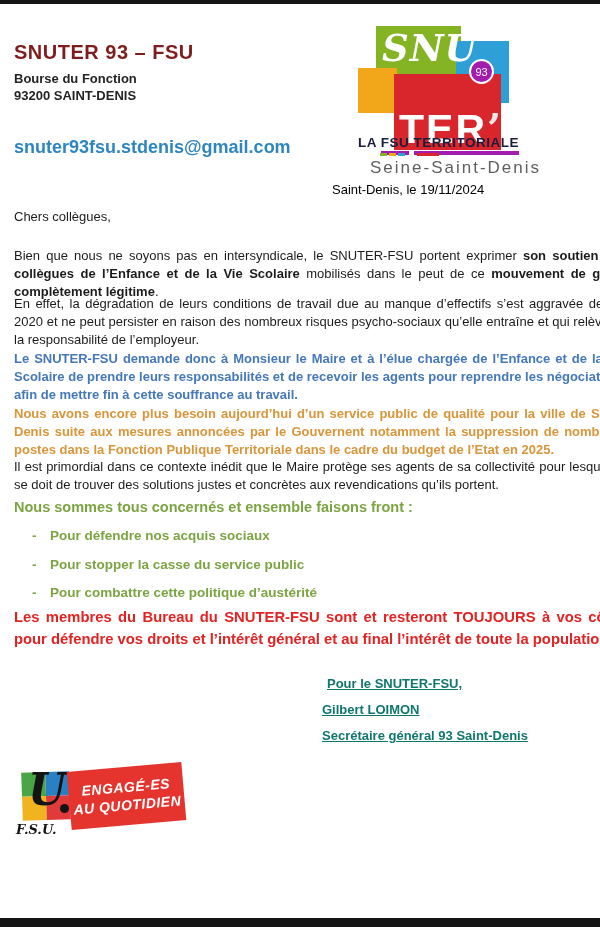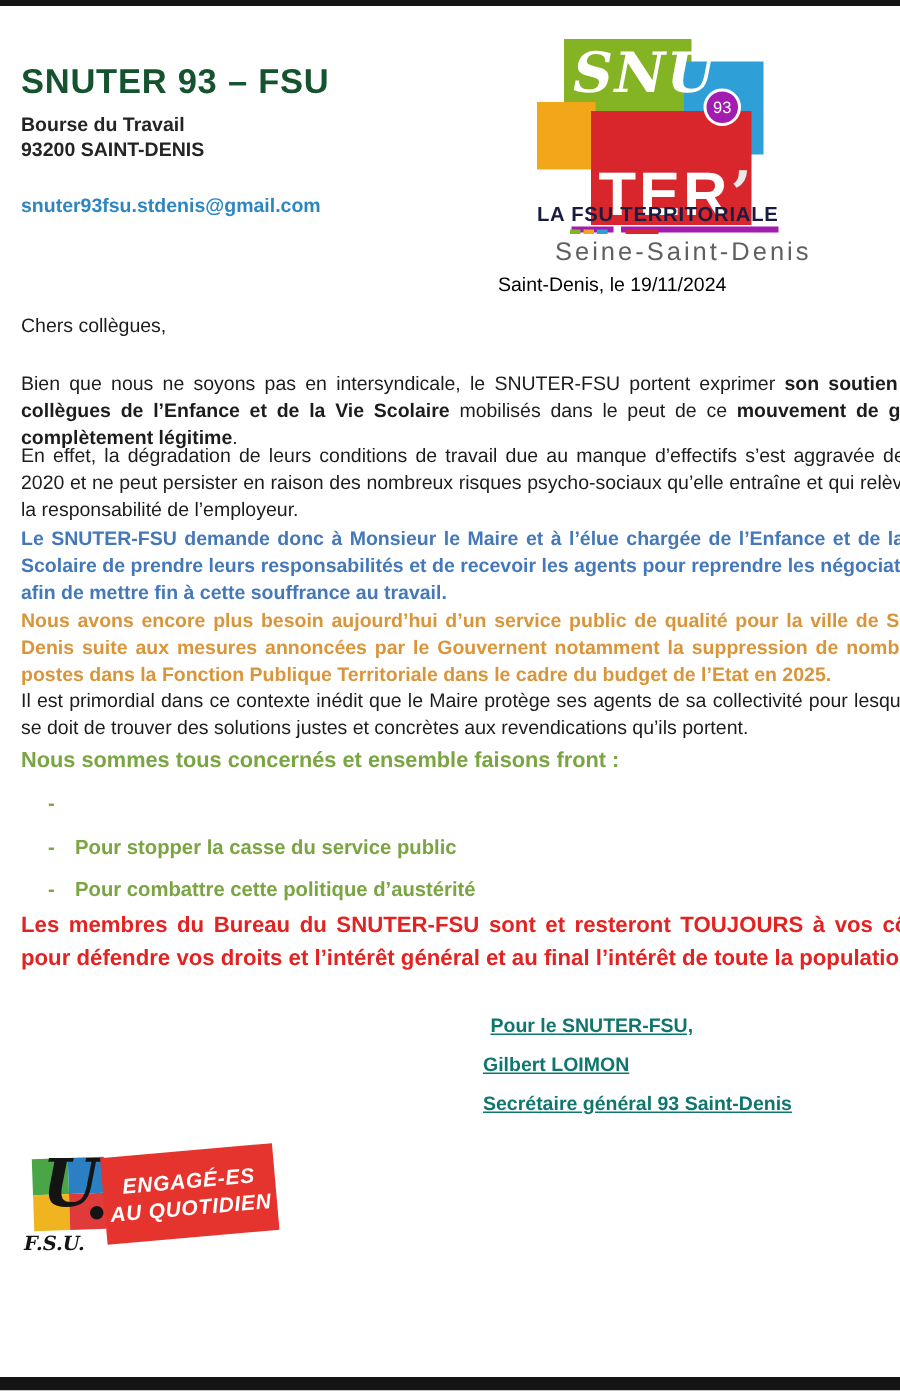--- a/index.html
+++ b/index.html
@@ -11,23 +11,23 @@
     background:#ffffff;
     font-family:"Liberation Sans", sans-serif;
     color:#1c1c1c;
   }
   .edge-bar { position:absolute; left:0; width:600px; background:#141414; }
   .edge-bar.top { top:0; height:4px; }
   .edge-bar.bottom { bottom:0; height:9px; }
 
   
   .sender { position:absolute; left:14px; top:41px; }
-  .sender-name { font-size:23px; font-weight:bold; letter-spacing:0.5px; color:#14532d; }
+  .sender-name { font-size:20px; font-weight:bold; letter-spacing:0.5px; color:#7f1d1d; }
   .sender-addr { margin-top:6px; font-size:13px; font-weight:bold; line-height:17px; color:#242424; }
-  .sender-email { display:inline-block; margin-top:21px; font-size:13px; font-weight:bold; color:#2e86c1; text-decoration:none; }
+  .sender-email { display:inline-block; margin-top:33px; font-size:18px; font-weight:bold; color:#2e86c1; text-decoration:none; }
 
   
   .logo { position:absolute; left:356px; top:18px; width:170px; height:152px; }
   .logo .sq { position:absolute; }
   .lg-green  { left:20px;  top:8px;  width:85px; height:58px; background:#84b324; }
   .lg-blue   { left:100px; top:23px; width:53px; height:62px; background:#2f9fd8; }
   .lg-yellow { left:2px;   top:50px; width:39px; height:45px; background:#f2a71b; }
   .lg-red    { left:38px;  top:56px; width:107px; height:76px; background:#d8262c; }
   .lg-snu {
     position:absolute; left:26px; top:8px;
@@ -118,21 +118,21 @@
   }
 </style>
 </head>
 <body>
 
 <div class="edge-bar top"></div>
 
 <div class="sender">
   <div class="sender-name">SNUTER 93 – FSU</div>
   <div class="sender-addr">
-    <div>Bourse du Travail</div>
+    <div>Bourse du Fonction</div>
     <div>93200 SAINT-DENIS</div>
   </div>
   <a href="#" class="sender-email">snuter93fsu.stdenis@gmail.com</a>
 </div>
 
 <div class="logo">
   <div class="sq lg-green"></div>
   <div class="sq lg-blue"></div>
   <div class="sq lg-yellow"></div>
   <div class="sq lg-red"></div>
@@ -161,20 +161,21 @@
   <div class="para p3">Le SNUTER-FSU demande donc à Monsieur le Maire et à l’élue chargée de l’Enfance et de la Vie Scolaire de prendre leurs responsabilités et de recevoir les agents pour reprendre les négociations afin de mettre fin à cette souffrance au travail.</div>
 
   <div class="para p4">Nous avons encore plus besoin aujourd’hui d’un service public de qualité pour la ville de Saint-Denis suite aux mesures annoncées par le Gouvernent notamment la suppression de nombreux postes dans la Fonction Publique Territoriale dans le cadre du budget de l’Etat en 2025.</div>
 
   <div class="para p5">Il est primordial dans ce contexte inédit que le Maire protège ses agents de sa collectivité pour lesquels il se doit de trouver des solutions justes et concrètes aux revendications qu’ils portent.</div>
 
   <div class="para green-heading">Nous sommes tous concernés et ensemble faisons front :</div>
 
   <div class="bullet b1">
       <span class="dash">-</span>
+      <span>Pour défendre nos acquis sociaux</span>
     </div>
   <div class="bullet b2">
       <span class="dash">-</span>
       <span>Pour stopper la casse du service public</span>
     </div>
   <div class="bullet b3">
       <span class="dash">-</span>
       <span>Pour combattre cette politique d’austérité</span>
     </div>
 

